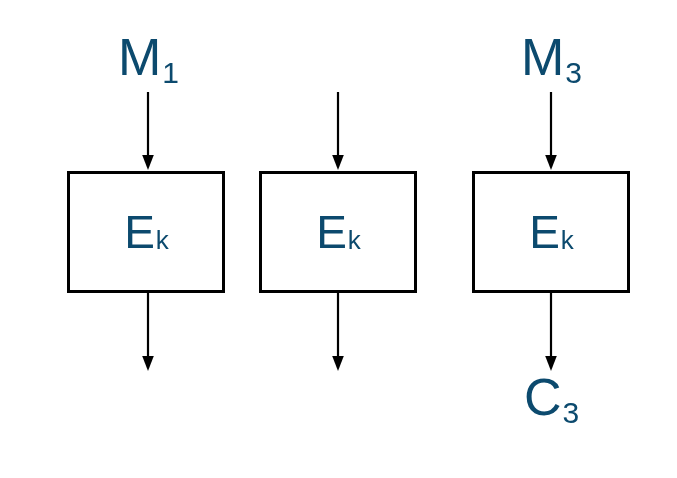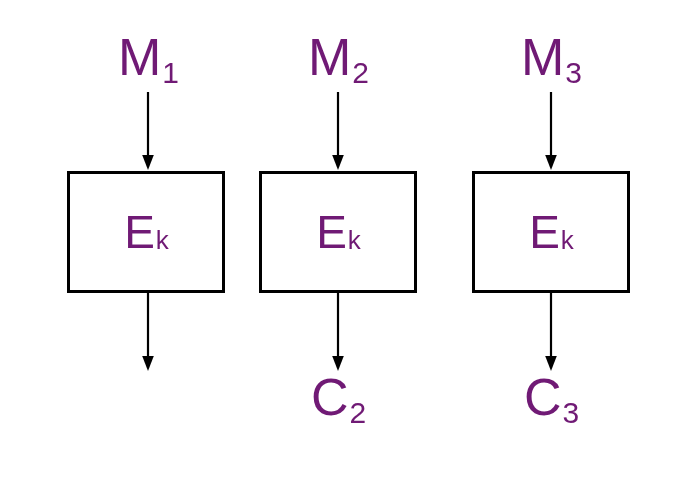--- a/index.html
+++ b/index.html
@@ -6,21 +6,21 @@
     margin: 0;
     padding: 0;
     background: #ffffff;
   }
   #canvas {
     position: relative;
     width: 677px;
     height: 478px;
     background: #ffffff;
     font-family: "Liberation Sans", sans-serif;
-    color: #701a75;
+    color: #0c4a6e;
     overflow: hidden;
   }
 
   
   .column {
     position: absolute;
     top: 0;
     width: 200px;
     height: 478px;
   }
@@ -115,23 +115,20 @@
       <svg width="22" height="80" viewBox="0 0 22 80">
         <line x1="11" y1="0" x2="11" y2="66" stroke="#000000" stroke-width="2.2"></line>
         <polygon points="11,78 5.2,63 16.8,63" fill="#000000"></polygon>
       </svg>
     </div>
 
   </div>
 
   <div class="column" style="left:238px;">
 
-    <div class="term term-in">
-      <span>M</span><span class="sub">2</span>
-    </div>
 
     <div class="arrow arrow-in" style="left:89px;">
       <svg width="22" height="80" viewBox="0 0 22 80">
         <line x1="11" y1="0" x2="11" y2="66" stroke="#000000" stroke-width="2.2"></line>
         <polygon points="11,78 5.2,63 16.8,63" fill="#000000"></polygon>
       </svg>
     </div>
 
     <div class="cipher-box" style="left:21px;">
       <div class="cipher-box-label">
@@ -140,23 +137,20 @@
       </div>
     </div>
 
     <div class="arrow arrow-out" style="left:89px;">
       <svg width="22" height="80" viewBox="0 0 22 80">
         <line x1="11" y1="0" x2="11" y2="66" stroke="#000000" stroke-width="2.2"></line>
         <polygon points="11,78 5.2,63 16.8,63" fill="#000000"></polygon>
       </svg>
     </div>
 
-    <div class="term term-out">
-      <span>C</span><span class="sub">2</span>
-    </div>
   </div>
 
   <div class="column" style="left:451px;">
 
     <div class="term term-in">
       <span>M</span><span class="sub">3</span>
     </div>
 
     <div class="arrow arrow-in" style="left:89px;">
       <svg width="22" height="80" viewBox="0 0 22 80">

